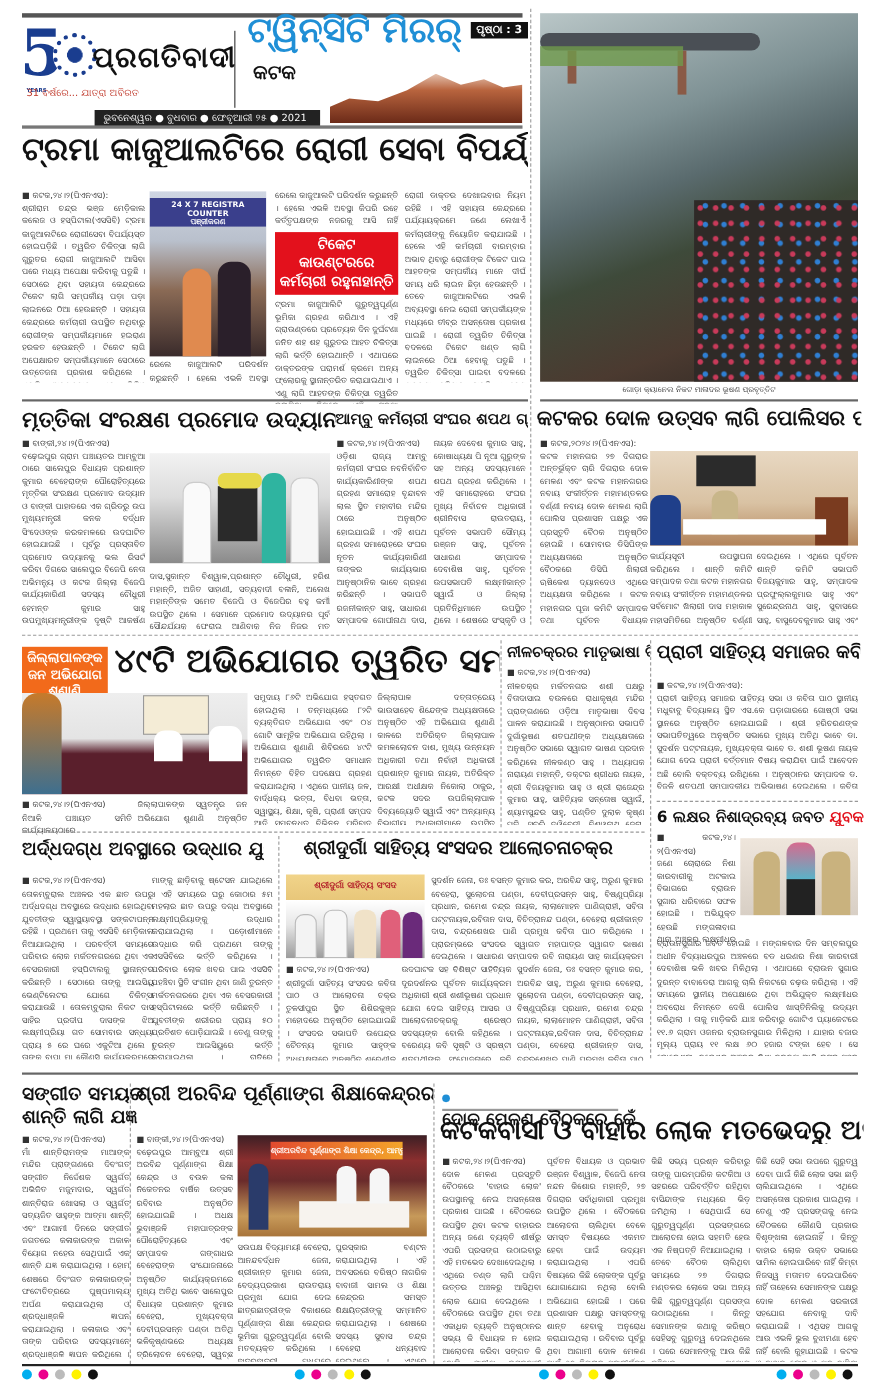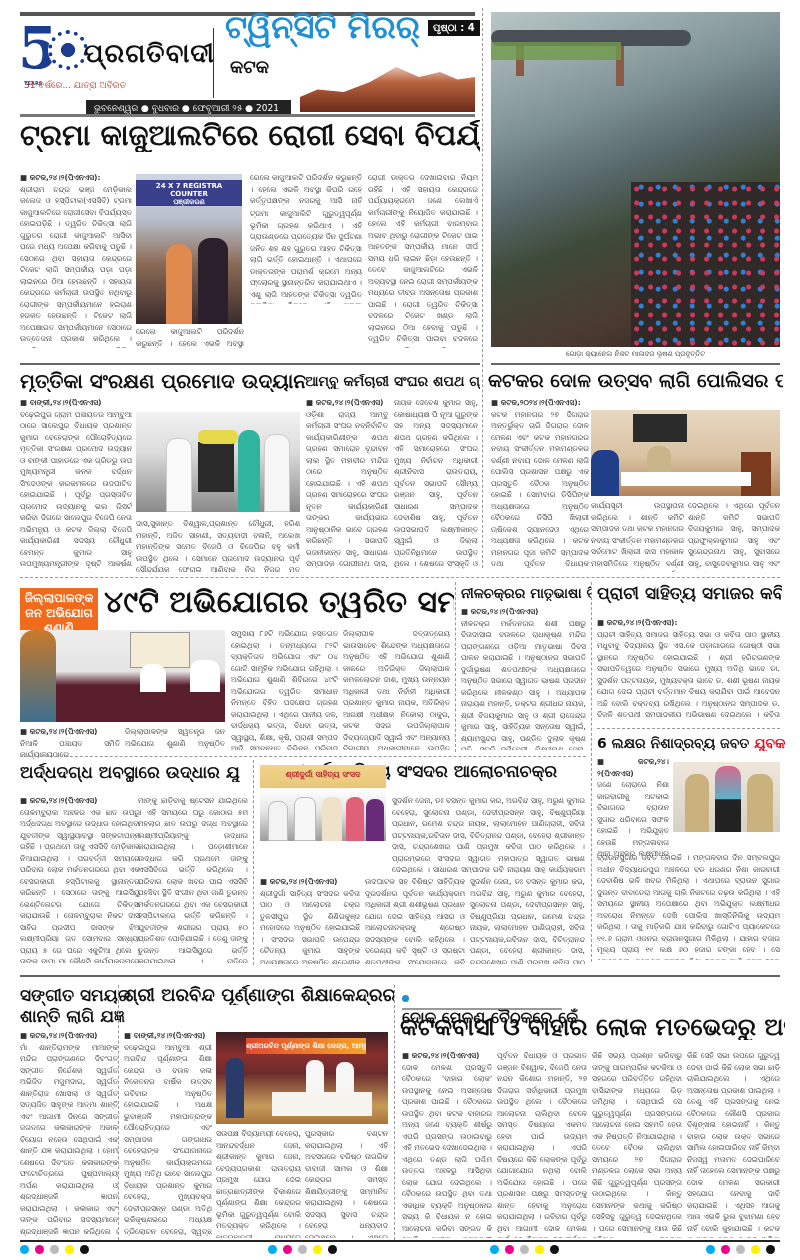--- a/index.html
+++ b/index.html
@@ -14,21 +14,21 @@
 .mast{left:84px;top:38px;font-size:26px;font-weight:bold;color:#111;letter-spacing:1px}
 .tagline{left:24px;top:80px;font-size:9px;color:#c0392b}
 .vsep{left:213px;top:28px;width:1px;height:70px;background:#333}
 .section{left:225px;top:8px;font-size:32px;font-weight:bold;color:#1f8fd6}
 .city{left:230px;top:56px;font-size:18px;font-weight:bold}
 .statues{left:300px;top:62px;width:175px;height:50px;background:linear-gradient(180deg,#f3e1d4 0%,#b8643e 40%,#6b2a18 100%);clip-path:polygon(0 70%,10% 55%,25% 60%,40% 40%,55% 10%,68% 30%,80% 20%,90% 35%,100% 30%,100% 100%,0 100%)}
 .pagebadge{left:428px;top:20px;background:#111;color:#fff;font-size:10px;padding:2px 5px;font-weight:bold}
 .dateline{left:86px;top:100px;background:#222;color:#fff;font-size:9px;padding:3px 8px;width:205px}
 .hl{font-weight:bold;white-space:nowrap;overflow:hidden;line-height:1.1}
 .body{font-size:7.5px;line-height:11.5px;color:#333;overflow:hidden;text-align:justify}
-.dateline-s{font-weight:bold}
+.dateline-s{font-weight:normal}
 .photo{overflow:hidden}
 .hr{height:2px;background:#666}
 .dashed-v{border-left:1px dashed #999}
 .dashed-h{border-top:1px dashed #999}
 .redbox{background:#e3111c;color:#fff;font-weight:bold;text-align:center;font-size:13px;line-height:17px;padding:3px}
 .orange{background:#f26a1b;color:#fff;font-weight:bold;text-align:center;font-size:12px;line-height:15px;padding:3px}
 .caption{font-size:7px;color:#333;text-align:center}
 .reg{display:flex;gap:6px;position:absolute;top:1245px}
 .reg span{width:9px;height:9px;border-radius:50%;display:inline-block}
 </style>
@@ -40,41 +40,42 @@
   <span class="five">5</span>
   <span class="ring"></span>
   <span class="years">YEARS</span>
 </div>
 <div class="abs mast">ପ୍ରଗତିବାଦୀ</div>
 <div class="abs tagline">31 ବର୍ଷରେ... ଯାତ୍ରା ଅବିରତ</div>
 <div class="abs vsep"></div>
 <div class="abs section">ଟ୍ୱିନ୍‌ସିଟି ମିରର୍‌</div>
 <div class="abs city">କଟକ</div>
 <div class="abs statues"></div>
-<div class="abs pagebadge">ପୃଷ୍ଠା : 4</div>
+<div class="abs pagebadge">ପୃଷ୍ଠା : 3</div>
 <div class="abs dateline">ଭୁବନେଶ୍ୱର ● ବୁଧବାର ● ଫେବୃଆରୀ ୨୫ ● 2021</div>
 <div class="abs botbar"></div>
 
 <div class="abs hl" style="left:20px;top:120px;width:460px;font-size:29px">ଟ୍ରମା କାଜୁଆଲଟିରେ ରୋଗୀ ସେବା ବିପର୍ଯ୍ୟସ୍ତ</div>
 <div class="abs" style="left:20px;top:172px;width:112px;height:176px">
   <div class="body dateline-s">■ କଟକ,୨୪।୨(ପିଏନଏସ):</div>
   <div class="body" style="height:164px">ଶ୍ରୀରାମ ଚନ୍ଦ୍ର ଭଞ୍ଜ ମେଡ଼ିକାଲ କଲେଜ ଓ ହସ୍ପିଟାଲ(ଏସସିବି) ଟ୍ରମା କାଜୁଆଲଟିରେ ରୋଗୀସେବା ବିପର୍ଯ୍ୟସ୍ତ ହୋଇପଡ଼ିଛି । ତ୍ୱରିତ ଚିକିତ୍ସା ଲାଗି ଗୁରୁତର ରୋଗୀ କାଜୁଆଲଟି ଆସିବା ପରେ ମଧ୍ୟ ଅପେକ୍ଷା କରିବାକୁ ପଡୁଛି । ସେଠାରେ ଥିବା ସହାୟତା କେନ୍ଦ୍ରରେ ଟିକେଟ ଲାଗି ସମ୍ପର୍କୀୟ ପଡ଼ା ପଡ଼ା ଲାଇନରେ ଠିଆ ହେଉଛନ୍ତି । ସହାୟତା କେନ୍ଦ୍ରରେ କର୍ମଚାରୀ ଉପସ୍ଥିତ ନଥିବାରୁ ରୋଗୀଙ୍କ ସମ୍ପର୍କୀୟମାନେ ହଇରାଣ ହରକତ ହେଉଛନ୍ତି । ଟିକେଟ ଲାଗି ଅପେକ୍ଷାରତ ସମ୍ପର୍କୀୟମାନେ ସେଠାରେ ଉତ୍ତେଜନା ପ୍ରକାଶ କରିଥିଲେ । ଏଭଳି ଅବ୍ୟବସ୍ଥାର ଏକ ଭିଡ଼ିଓ ସାମାଜିକ ଗଣମାଧ୍ୟମରେ ଭାଇରାଲ ହେବାରେ ଲାଗିଛି । ଅନ୍ୟପକ୍ଷେ ଏସସିବିର ଅତିରିକ୍ତ ଅଧୀକ୍ଷକ କାର୍ଯ୍ୟାଳୟ ତଦାରଖ କରିବା ନିମନ୍ତେ ନିର୍ଦ୍ଦିଷ୍ଟ ରାତି ଦେଇ ସମୟରେ ବିଭିନ୍ନ ବିଭାଗ ସହ</div>
 </div>
 <div class="abs photo" style="left:136px;top:174px;width:106px;height:150px;background:linear-gradient(180deg,#cfd6e3 0%,#b9c0cc 30%,#8a6a55 60%,#3a2b2b 100%)">
   <div style="position:absolute;left:0;top:6px;width:106px;height:26px;background:#3a3f8c;color:#fff;font-size:7px;font-weight:bold;text-align:center;line-height:8px;padding-top:2px">
     <div>24 X 7 REGISTRA</div>
     <div>COUNTER</div>
     <div>ପଞ୍ଜୀକରଣ</div>
   </div>
   <div style="position:absolute;left:30px;top:70px;width:26px;height:80px;background:#e08a4f;border-radius:12px 12px 0 0"></div>
   <div style="position:absolute;left:62px;top:64px;width:30px;height:86px;background:#2a1f2a;border-radius:12px 12px 0 0"></div>
 </div>
 <div class="abs body" style="left:136px;top:326px;width:108px;height:22px">ରେଲେ କାଜୁଆଲଟି ପରିଦର୍ଶନ କରୁଛନ୍ତି । ହେଲେ ଏଭଳି ଅବସ୍ଥା କିପରି ରହେ କର୍ତ୍ତୃପକ୍ଷଙ୍କ ନଜରକୁ ଆସି ନାହିଁ ସେନେଇ ପ୍ରଶ୍ନବାଚୀ ସୃଷ୍ଟି ହୋଇଛି । ସୂଚନାଯୋଗ୍ୟ, ଏସସିବି ମେଡ଼ିକାଲର ବିଭିନ୍ନ ବିଭାଗ ରହିଛି । ବିଶେଷ କରି ଚିକିତ୍ସା କ୍ଷେତ୍ରରେ</div>
 <div class="abs" style="left:250px;top:172px;width:112px;height:176px">
   <div class="body" style="height:36px">ରେଲେ କାଜୁଆଲଟି ପରିଦର୍ଶନ କରୁଛନ୍ତି । ହେଲେ ଏଭଳି ଅବସ୍ଥା କିପରି ରହେ କର୍ତ୍ତୃପକ୍ଷଙ୍କ ନଜରକୁ ଆସି ନାହିଁ ସେନେଇ ପ୍ରଶ୍ନବାଚୀ ସୃଷ୍ଟି ହୋଇଛି । ସୂଚନାଯୋଗ୍ୟ, ଏସସିବି ମେଡ଼ିକାଲର ବିଭିନ୍ନ ବିଭାଗ ରହିଛି । ବିଶେଷ କରି ଚିକିତ୍ସା କ୍ଷେତ୍ରରେ</div>
+  <div class="redbox" style="margin:3px 0">ଟିକେଟ କାଉଣ୍ଟରରେ କର୍ମଚାରୀ ରହୁନାହାନ୍ତି</div>
   <div class="body" style="height:96px">ଟ୍ରମା କାଜୁଆଲିଟି ଗୁରୁତ୍ୱପୂର୍ଣ୍ଣ ଭୂମିକା ଗ୍ରହଣ କରିଥାଏ । ଏହି ଗ୍ରାଉଣ୍ଡରେ ପ୍ରତ୍ୟେକ ଦିନ ଦୁର୍ଘଟଣା ଜନିତ ଶହ ଶହ ଗୁରୁତର ଆହତ ଚିକିତ୍ସା ଲାଗି ଭର୍ତ୍ତି ହୋଇଥାନ୍ତି । ଏଥାପରେ ଡାକ୍ତରଙ୍କ ପରାମର୍ଶ କ୍ରମେ ଅନ୍ୟ ଫ୍ଲୋରକୁ ସ୍ଥାନାନ୍ତରିତ କରାଯାଇଥାଏ । ଏଣୁ ଲାଗି ଆହତଙ୍କ ଚିକିତ୍ସା ତ୍ୱରିତ କରାଯିବା ଦିଗରେ ଏହି ଟ୍ରମା କାଜୁଆଲଟିର ତଳ ମହଲାରେ ୨୪ ଘଣ୍ଟିଆ ସହାୟତା କେନ୍ଦ୍ର ଖୋଲା ଯାଇଛି । ଏଠାରେ ଟିକେଟ କରାଇବା ପରେ ଗୁରୁତର</div>
 </div>
 <div class="abs body" style="left:368px;top:172px;width:110px;height:176px">ରୋଗୀ ଡାକ୍ତର ଦେଖାଇବାର ନିୟମ ରହିଛି । ଏହି ସହାୟତା କେନ୍ଦ୍ରରେ ପର୍ଯ୍ୟାୟକ୍ରମେ ଜଣେ ଲେଖାଏଁ କର୍ମଚାରୀଙ୍କୁ ନିୟୋଜିତ କରାଯାଇଛି । ହେଲେ ଏହି କର୍ମଚାରୀ ବାରମ୍ବାର ଅଭାବ ଥିବାରୁ ରୋଗୀଙ୍କ ଟିକେଟ ପାଇ ଆହତଙ୍କ ସମ୍ପର୍କୀୟ ମାନେ ଦୀର୍ଘ ସମୟ ଧରି ଲାଇନ ଛିଡ଼ା ହେଉଛନ୍ତି । ତେବେ କାଜୁଆଲଟିରେ ଏଭଳି ଅବ୍ୟବସ୍ଥା ନେଇ ରୋଗୀ ସମ୍ପର୍କୀୟଙ୍କ ମଧ୍ୟରେ ତୀବ୍ର ଅସନ୍ତୋଷ ପ୍ରକାଶ ପାଇଛି । ରୋଗୀ ତ୍ୱରିତ ଚିକିତ୍ସା ବଦଳରେ ଟିକେଟ ଖଣ୍ଡ ଲାଗି ଲାଇନରେ ଠିଆ ହେବାକୁ ପଡୁଛି । ତ୍ୱରିତ ଚିକିତ୍ସା ପାଇବା ବଦଳରେ ଯନ୍ତ୍ରଣା ବଢିବାର ଲାଗୁଛି । ତେଣୁ ଏଭଳି ଘଟଣାକୁ ଗୁରୁତ୍ୱ ଦେଇ ମେଡ଼ିକାଲ କର୍ତ୍ତୃପକ୍ଷ ଏଦିଗରେ ଦୃଷ୍ଟି ଦେବା ସହ କର୍ମଚାରୀଙ୍କୁ ତାଗିଦ କରିବା ଲାଗି ଦାବି କରିଛନ୍ତି । ଏନେଇ ମେଡ଼ିକାଲ କର୍ତ୍ତୃପକ୍ଷ କୌଣସି ପ୍ରତିକ୍ରିୟା ମିଳି ପାରିନାହିଁ</div>
 
 <div class="abs dashed-v" style="left:482px;top:8px;height:560px"></div>
 <div class="abs photo" style="left:491px;top:12px;width:289px;height:335px;background:linear-gradient(160deg,#b9c6c7 0%,#7e9194 30%,#5a6b6e 45%,#3e4a3a 60%,#4b3a30 80%,#2c2622 100%)">
   <div style="position:absolute;left:0;top:18px;width:200px;height:16px;background:#4a4f55;border-radius:8px"></div>
   <div style="position:absolute;left:25px;top:34px;width:8px;height:30px;background:#8a5a46"></div>
   <div style="position:absolute;left:125px;top:34px;width:8px;height:40px;background:#8a5a46"></div>
   <div style="position:absolute;left:0;top:30px;width:130px;height:18px;background:#6f9a4b;opacity:.8"></div>
@@ -170,21 +171,21 @@
 
 <div class="abs hl" style="left:20px;top:763px;width:220px;font-size:17px">ଅର୍ଦ୍ଧଦଗ୍ଧ ଅବସ୍ଥାରେ ଉଦ୍ଧାର ଯୁବତୀ ଗୁରୁତର</div>
 <div class="abs" style="left:20px;top:795px;width:120px;height:168px">
   <div class="body dateline-s">■ କଟକ,୨୪।୨(ପିଏନଏସ)</div>
   <div class="body" style="height:156px">ତୋଳମ୍ବୁରାଲ ଅଞ୍ଚଳର ଏକ ଛାତ ଉପରୁ ଅର୍ଦ୍ଧଦଗ୍ଧ ଅବସ୍ଥାରେ ଉଦ୍ଧାର ହୋଇଥିବା ଯୁବତୀଙ୍କ ସ୍ୱାସ୍ଥ୍ୟାବସ୍ଥା ସଙ୍କଟାପନ୍ନ ରହିଛି । ପ୍ରଥମେ ତାକୁ ଏସସିବି ମେଡ଼ିକାଲ ନିଆଯାଇଥିଲା । ପରବର୍ତ୍ତୀ ସମୟରେ ପରିବାର ଲୋକ ମର୍କତନଗରରେ ଥିବା ଏକ ବେସରକାରୀ ହସ୍ପିଟାଲକୁ ସ୍ଥାନାନ୍ତର କରିଛନ୍ତି । ସେଠାରେ ତାଙ୍କୁ ଆଇସିୟୁ ଭେଣ୍ଟିଲେଟର ଯୋଗେ ଚିକିତ୍ସା କରାଯାଉଛି । ତୋଳମ୍ବୁରାଲ ନିକଟ ଦାସ ସାହିର ପ୍ରଦୀପ ଦାସଙ୍କ ଝିଅ ଲକ୍ଷ୍ମୀପ୍ରିୟା ଗତ ସୋମବାର ସନ୍ଧ୍ୟା ପ୍ରାୟ ୫ ରେ ଘରେ ଏକୁଟିଆ ଥିଲେ । ତାଙ୍କ ବାପା ମା କୌଣସି କାର୍ଯ୍ୟକ୍ରମରେ ଯୋଗଦେବାକୁ ବିହାର ଯିବାର ଥିଲା । ତେଣୁ ତାଙ୍କ ଭାଇ ବାପା</div>
 </div>
 <div class="abs body" style="left:138px;top:795px;width:110px;height:168px">ମାଙ୍କୁ ଛାଡ଼ିବାକୁ ଷ୍ଟେସନ ଯାଇଥିଲେ । ଏହି ସମୟରେ ଘରୁ କୋଠାର ୫ମ ମହଲାର ଛାତ ଉପରୁ ଦଗ୍ଧ ଅବସ୍ଥାରେ ଲକ୍ଷ୍ମୀପ୍ରିୟାଙ୍କୁ ଉଦ୍ଧାର କରାଯାଇଥିଲା । ପଡ଼ୋଶୀମାନେ ଉଦ୍ଧାର କରି ପ୍ରଥମେ ତାଙ୍କୁ ଏସସିବିରେ ଭର୍ତ୍ତି କରିଥିଲେ । ପରିବାର ଲୋକ ଖବର ପାଇ ଏସସିବି ପହଞ୍ଚିବା ସ୍ଥିତି ସଂଗୀନ ଥିବା ଜାଣି ତୁରନ୍ତ ମର୍କତନଗରରେ ଥିବା ଏକ ବେସରକାରୀ ହସ୍ପିଟାଲରେ ଭର୍ତ୍ତି କରିଛନ୍ତି । ଯୁବତୀଙ୍କ ଶରୀରର ପ୍ରାୟ ୫୦ ପ୍ରତିଶତ ପୋଡ଼ିଯାଇଛି । ତେଣୁ ତାଙ୍କୁ ତୁରନ୍ତ ଆଇସିୟୁରେ ଭର୍ତ୍ତି କରାଯାଇଥିଲା । ରାତିରେ ଭେଣ୍ଟିଲେଟର ସପୋର୍ଟ ଦିଆଯାଇଛି । ସଙ୍କଟାପନ୍ନ ଅବସ୍ଥାରେ ଲକ୍ଷ୍ମୀପ୍ରିୟାଙ୍କର ଚିକିତ୍ସା ଚାଲିଥିବା ମର୍କତନଗର ଥାନା ଅଧିକାରୀ ଉମାକାନ୍ତ ସାହୁ ସୂଚନା ଦେଇଛନ୍ତି ।</div>
 
 <div class="abs dashed-v" style="left:253px;top:760px;height:205px"></div>
 <div class="abs hl" style="left:276px;top:762px;width:330px;font-size:17px">ଶ୍ରୀଦୁର୍ଗା ସାହିତ୍ୟ ସଂସଦର ଆଲୋଚନାଚକ୍ର</div>
-<div class="abs photo" style="left:260px;top:765px;width:126px;height:76px;background:linear-gradient(180deg,#f1d48a 0%,#e8c77a 30%,#ffffff 31%,#e7e7e7 60%,#9c9c9c 100%)">
+<div class="abs photo" style="left:260px;top:795px;width:126px;height:76px;background:linear-gradient(180deg,#f1d48a 0%,#e8c77a 30%,#ffffff 31%,#e7e7e7 60%,#9c9c9c 100%)">
   <div style="position:absolute;left:10px;top:3px;width:106px;height:14px;color:#b3202a;font-size:8px;font-weight:bold;text-align:center;line-height:14px;white-space:nowrap;overflow:hidden">ଶ୍ରୀଦୁର୍ଗା ସାହିତ୍ୟ ସଂସଦ</div>
   <div style="position:absolute;left:8px;top:36px;width:20px;height:40px;background:#f3f3f3;border:1px solid #bbb;border-radius:8px 8px 0 0"></div>
   <div style="position:absolute;left:34px;top:32px;width:22px;height:44px;background:#f7f7f7;border:1px solid #bbb;border-radius:8px 8px 0 0"></div>
   <div style="position:absolute;left:62px;top:32px;width:20px;height:44px;background:#f0e2c8;border-radius:8px 8px 0 0"></div>
   <div style="position:absolute;left:86px;top:32px;width:18px;height:44px;background:#e0607a;border-radius:8px 8px 0 0"></div>
   <div style="position:absolute;left:106px;top:34px;width:18px;height:42px;background:#6a2a7a;border-radius:8px 8px 0 0"></div>
 </div>
 <div class="abs" style="left:260px;top:876px;width:100px;height:88px">
   <div class="body dateline-s">■ କଟକ,୨୪।୨(ପିଏନଏସ)</div>
   <div class="body" style="height:76px">ଶ୍ରୀଦୁର୍ଗା ସାହିତ୍ୟ ସଂସଦର କବିତା ପାଠ ଓ ଆଲୋଚନା ଚକ୍ର ତୁଳସୀପୁର ସ୍ଥିତ ଶିଶିରକୁଞ୍ଜ ମହୋଦରେ ଅନୁଷ୍ଠିତ ହୋଇଯାଇଛି । ସଂସଦର ସଭାପତି ଉପେନ୍ଦ୍ର ଚୈତନ୍ୟ କୁମାର ସାହୁଙ୍କ ଅଧ୍ୟକ୍ଷତାରେ ଅନୁଷ୍ଠିତ ଶ୍ରେଣୀକୁ ସର୍ବକ ସାହିତ୍ୟ ସଂସ୍କୃତି ସଂସଦର ଉପସଭାପତି ନିଳାଦ୍ରିଦାସ ଚନ୍ଦ୍ର ଜେନା ଆନୁଷ୍ଠାନିକ ଭାବେ ଉଦଘାଟନ କରିଥିଲେ । ଅତିଥିମାନ</div>

